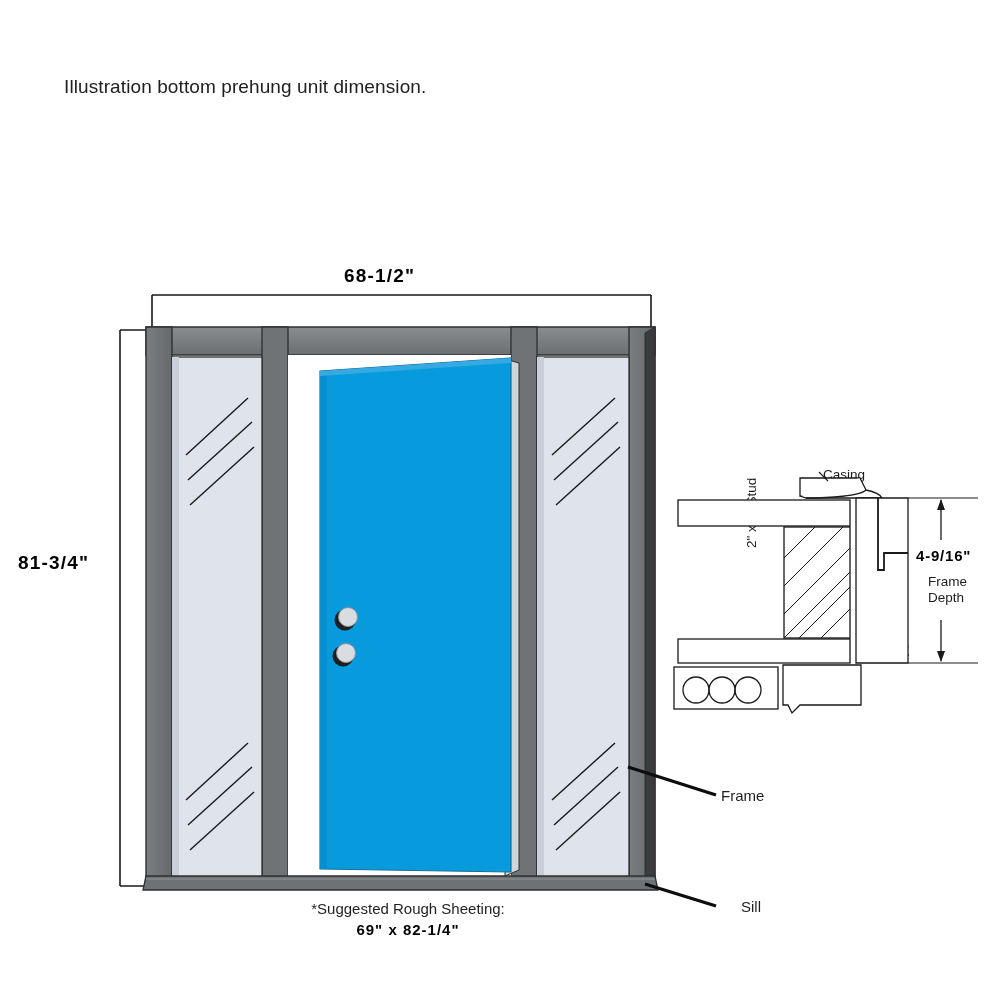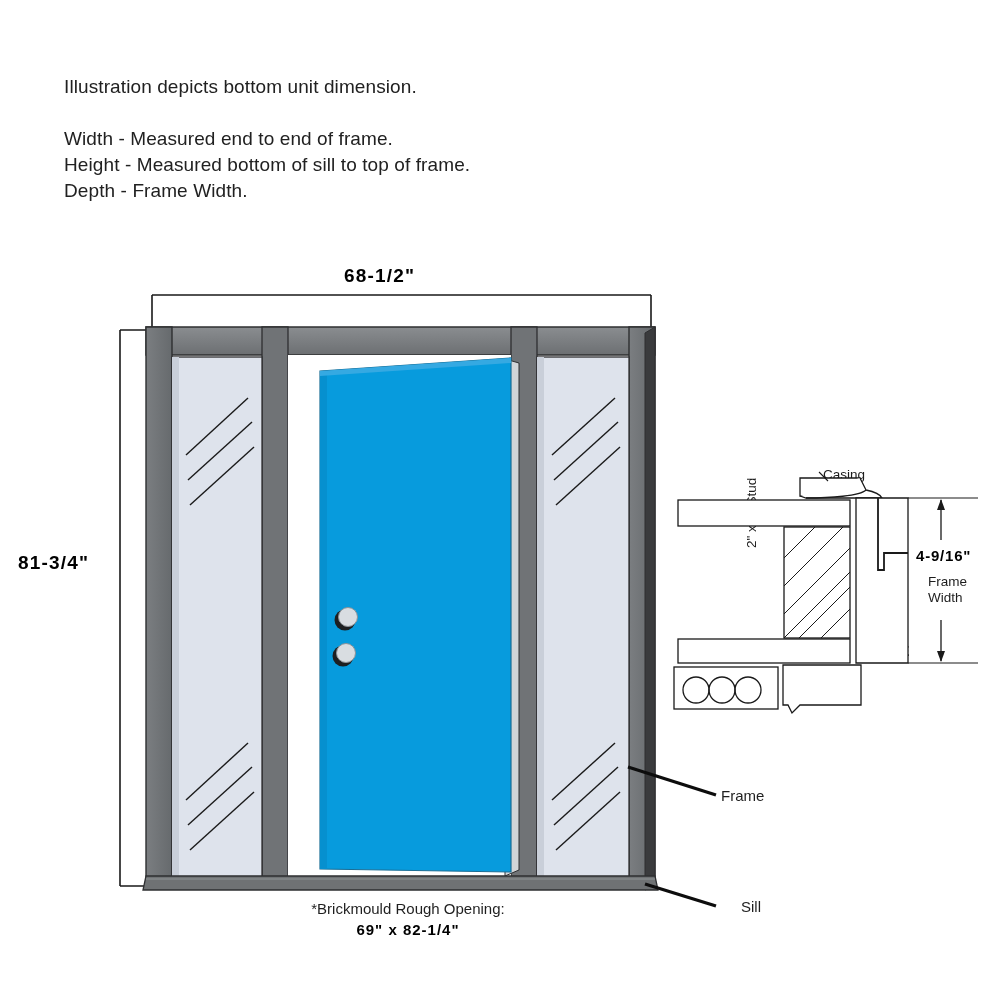--- a/index.html
+++ b/index.html
@@ -132,53 +132,48 @@
     top: 0;
     width: 1000px;
     height: 1000px;
     pointer-events: none;
   }
 </style>
 </head>
 <body>
 
 <div id="notes">
-  <p class="lead">Illustration depicts bottom unit dimension.</p>
-  <ul class="defs">
-    <li>Width - Measured end to end of frame.</li>
-    <li>Height - Measured bottom of sill to top of frame.</li>
-    <li>Depth - Frame Width.</li>
-  </ul>
+  <p class="lead">Illustration bottom prehung unit dimension.</p>
 </div>
 
 <div class="dim-text" id="dim-width-label">68-1/2"</div>
 
 <div class="dim-text" id="dim-height-label">81-3/4"</div>
 
 <div id="rough-opening">
-  <div class="ro-line1">*Brickmould Rough Opening:</div>
+  <div class="ro-line1">*Suggested Rough Sheeting:</div>
   <div class="ro-line2">69" x 82-1/4"</div>
 </div>
 
 <div class="callout-text" id="callout-frame-label">Frame</div>
 <div class="callout-text" id="callout-sill-label">Sill</div>
 
 <div class="detail-text" id="detail-casing-label">Casing</div>
 <div class="detail-text" id="detail-drywall-label">Drywall</div>
 <div class="detail-text" id="detail-stud-label">2" x 4" Stud</div>
 <div class="detail-text" id="detail-sheeting-label">Exterior Sheeting</div>
 <div class="detail-text" id="detail-frame-label">FRAME</div>
 <div class="detail-text" id="detail-brickmould-label">
   <span>Exterior</span><br>
   <span>Brickmould</span>
 </div>
 <div class="detail-text" id="detail-framewidth-value">4-9/16"</div>
 <div class="detail-text" id="detail-framewidth-caption">
   <span>Frame</span><br>
-  <span>Width</span>
+  <span>Depth</span>
 </div>
 
 <svg class="layer" viewBox="0 0 1000 1000">
   <defs>
     <linearGradient id="gradFrameTop" x1="0" y1="0" x2="0" y2="1">
       <stop offset="0%" stop-color="#8a8d90"></stop>
       <stop offset="100%" stop-color="#6c6f72"></stop>
     </linearGradient>
     <linearGradient id="gradJamb" x1="0" y1="0" x2="1" y2="0">
       <stop offset="0%" stop-color="#7b7e81"></stop>

